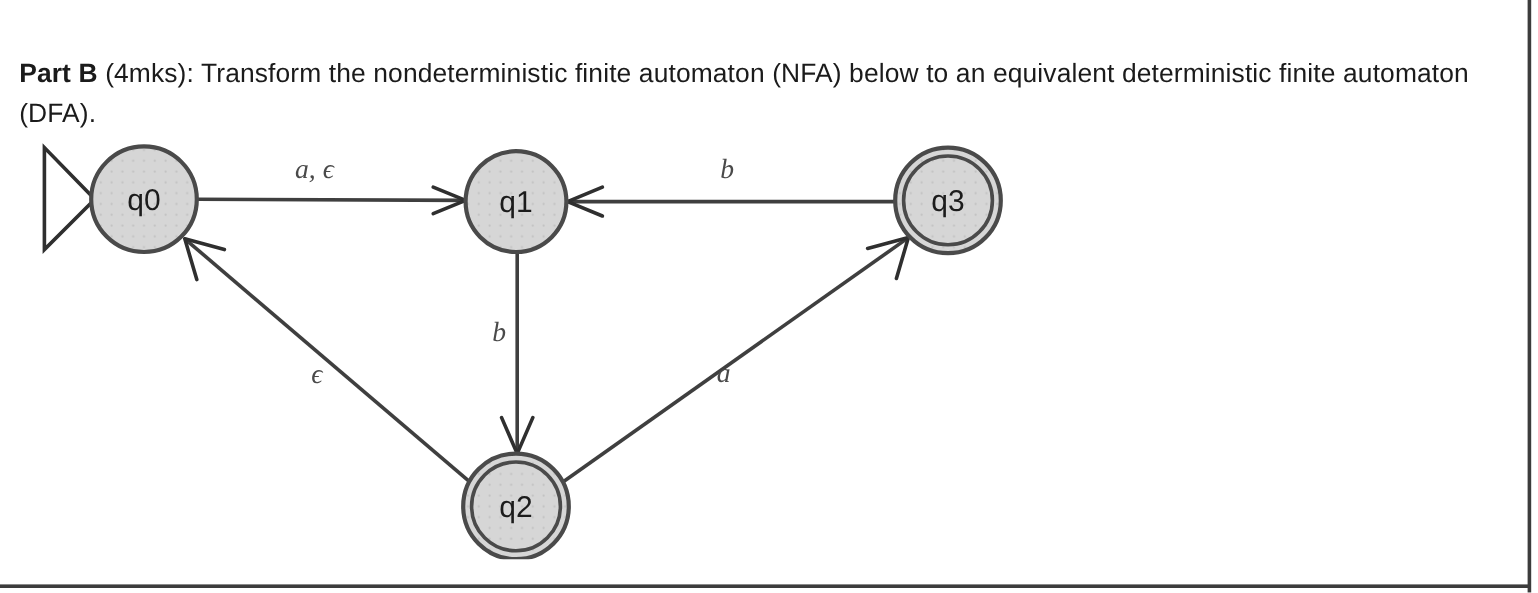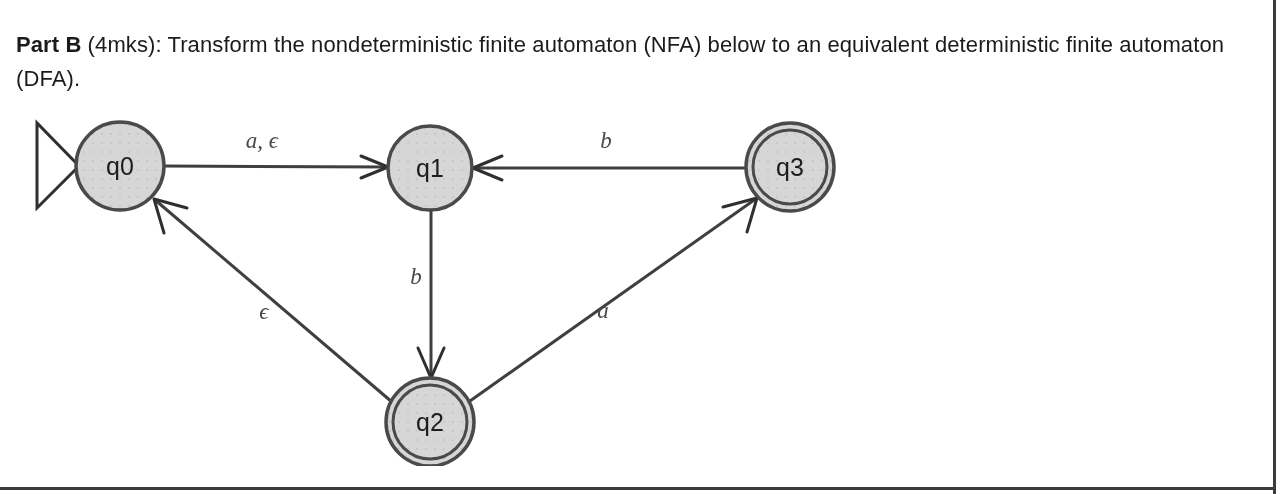--- a/index.html
+++ b/index.html
@@ -15,21 +15,21 @@
     position: relative;
     width: 1282px;
     height: 494px;
     background: #ffffff;
     overflow: hidden;
   }
   
   #prompt {
     position: absolute;
     left: 16px;
-    top: 6px;
+    top: 22px;
     width: 1210px;
     font-size: 22px;
     line-height: 34px;
     color: #1b1b1b;
     letter-spacing: 0.1px;
   }
   #prompt .bold {
     font-weight: bold;
   }
   

